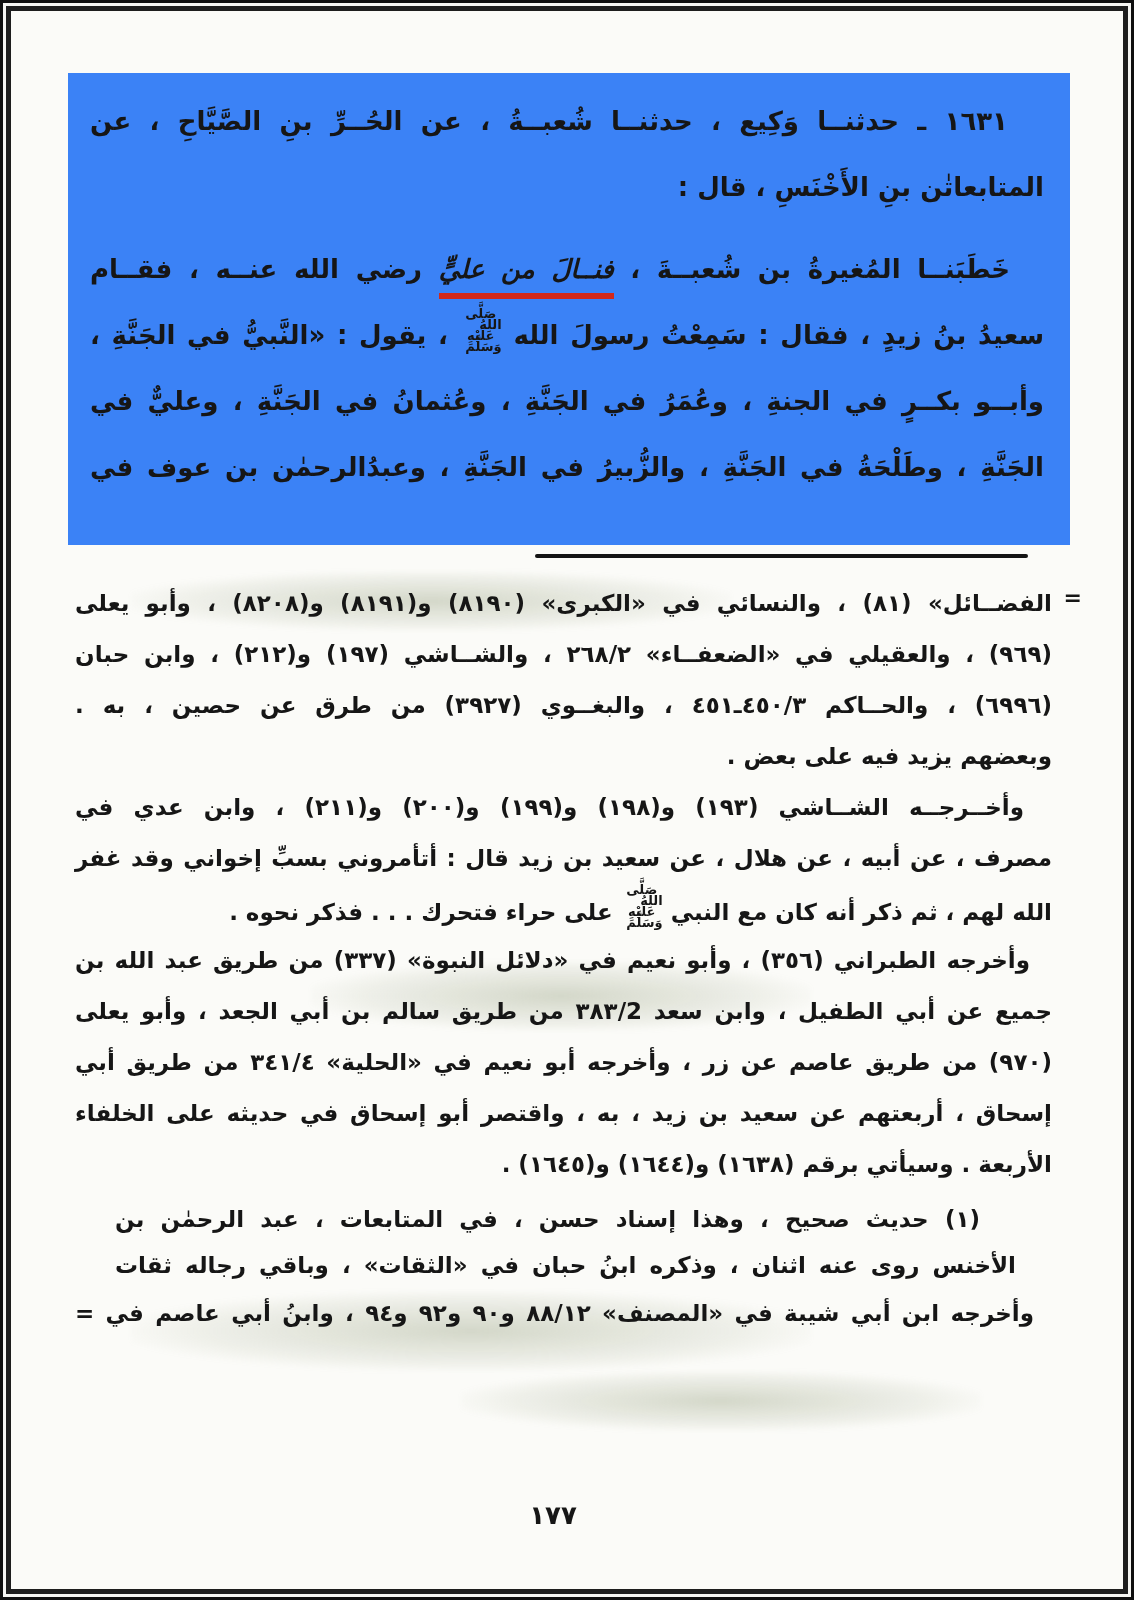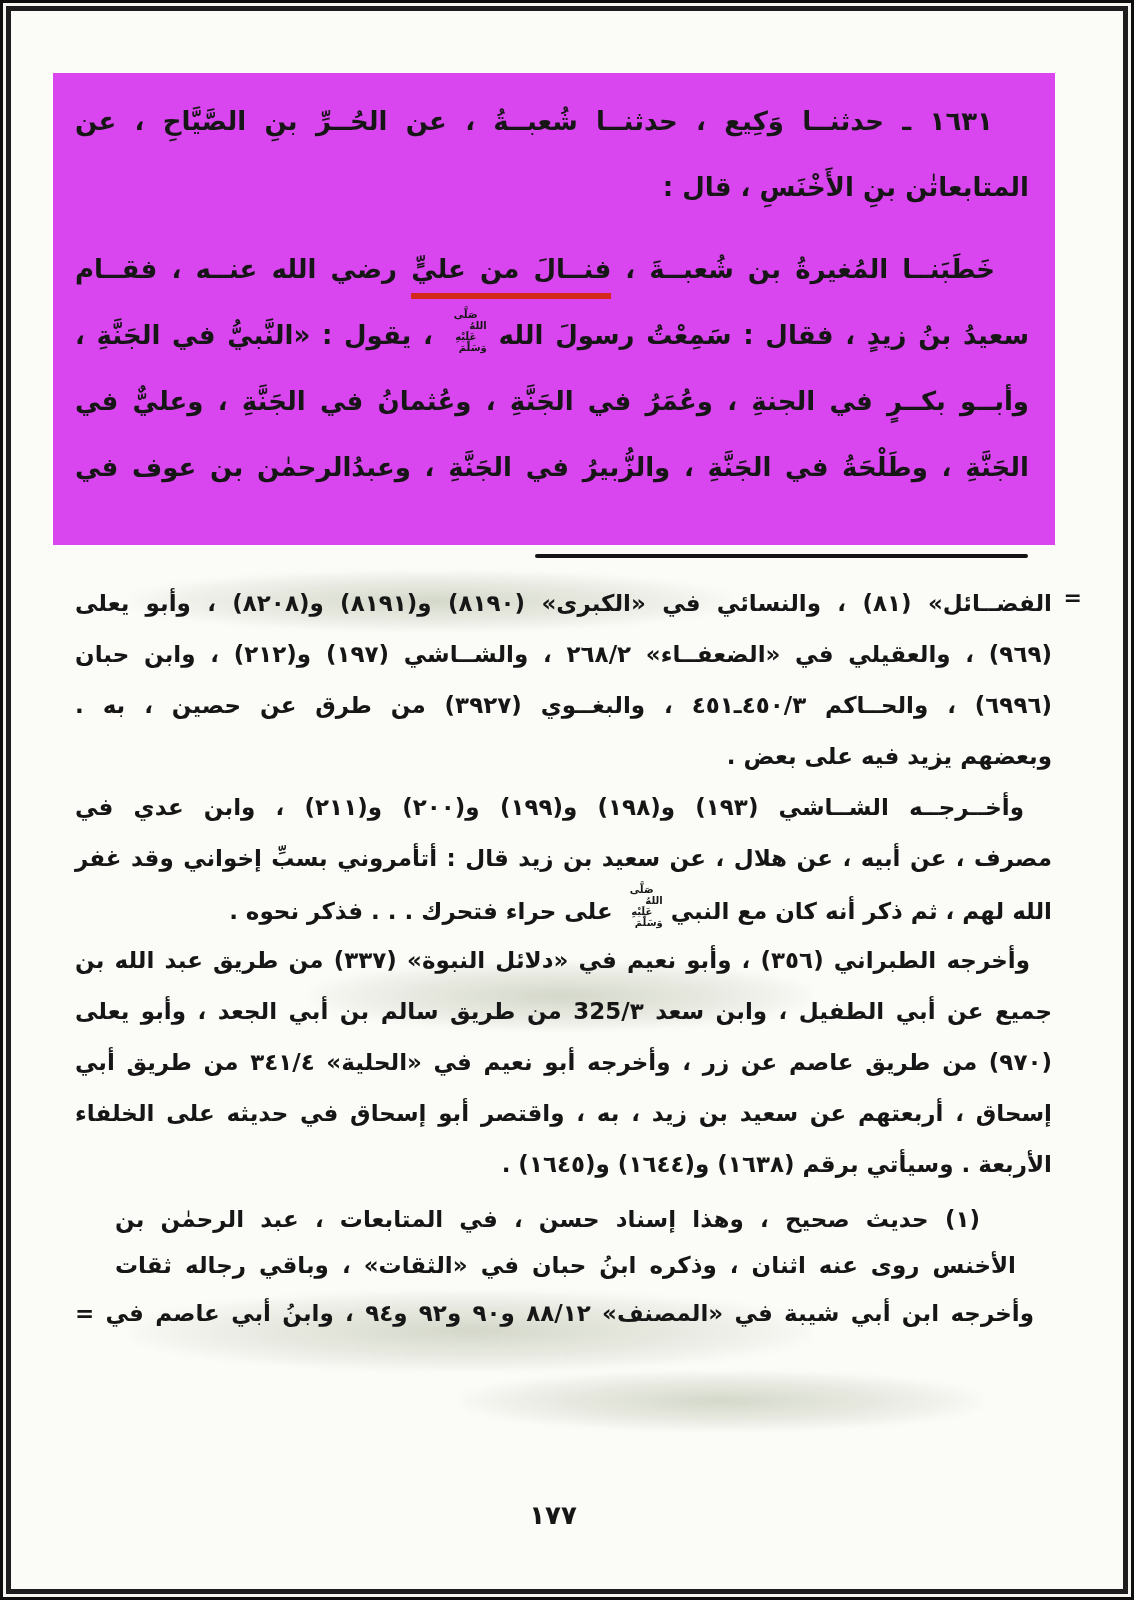--- a/index.html
+++ b/index.html
@@ -10,38 +10,38 @@
   .gap   { width:100%; height:100%; background:#f4f4f1; padding:3px; }
   .page  { width:100%; height:100%; background:#fbfbf8; border:5px solid #1d1d1d;
            position:relative; overflow:hidden;
            font-family:"DejaVu Sans", sans-serif; color:#161616; }
 
   
   .bleed { position:absolute; pointer-events:none;
            background:radial-gradient(ellipse, rgba(148,158,125,0.38) 0%, rgba(148,158,125,0.12) 55%, transparent 75%);
            filter:blur(2px); }
 
-  .highlight { position:absolute; left:42px; top:62px; width:1002px; height:472px;
-               background:#d946ef; }
+  .highlight { position:absolute; left:57px; top:62px; width:1002px; height:472px;
+               background:#3b82f6; }
 
   .hadith-text { position:absolute; left:22px; right:26px; top:15px;
                  direction:rtl; font-size:26px; font-weight:bold; line-height:66px; }
   .hadith-text .p2 { margin-top:16px; }
 
   .ml { height:66px; }
   .fl { height:51px; }
 
   .jline { text-align:justify; text-align-last:justify; }
   .eline { text-align:right;  text-align-last:right; }
 
-  .red-u { border-bottom:6px solid #d2291a; padding-bottom:9px; }
+  .red-u { border-bottom:6px solid #d2291a; padding-bottom:9px;font-style:italic; }
 
   .fn-ref { font-size:16px; vertical-align:9px; letter-spacing:-1px; }
 
-  .saw { display:inline-block; width:42px; text-align:center; font-size:10px;
+  .saw { display:inline-block; width:42px; text-align:center; font-size:13px;
          line-height:11px; font-weight:bold; vertical-align:-7px; }
 
   .separator { position:absolute; left:524px; top:543px; width:493px; height:4px;
                background:#141414; border-radius:2px; }
 
   .footnotes { position:absolute; left:64px; width:977px; top:567px;
                direction:rtl; font-size:23px; font-weight:bold; line-height:51px; }
 
   .n1wrap { position:relative; }
   .hang-eq { position:absolute; right:-30px; top:-6px; font-size:22px; }
@@ -99,21 +99,21 @@
       </div>
       <div class="fl jline">(٩٦٩) ، والعقيلي في «الضعفــاء» ٢٦٨/٢ ، والشــاشي (١٩٧) و(٢١٢) ، وابن حبان</div>
       <div class="fl jline">(٦٩٩٦) ، والحــاكم ٤٥٠/٣ـ٤٥١ ، والبغــوي (٣٩٢٧) من طرق عن حصين ، به .</div>
       <div class="fl eline">وبعضهم يزيد فيه على بعض .</div>
       <div class="fl jline" style="text-indent:28px">وأخــرجــه الشــاشي (١٩٣) و(١٩٨) و(١٩٩) و(٢٠٠) و(٢١١) ، وابن عدي في</div>
       <div class="fl jline">مصرف ، عن أبيه ، عن هلال ، عن سعيد بن زيد قال : أتأمروني بسبِّ إخواني وقد غفر</div>
       <div class="fl eline">
         <span>الله لهم ، ثم ذكر أنه كان مع النبي </span><span class="saw"><span style="display:block">صَلَّى اللهُ</span><span style="display:block">عَلَيْهِ وَسَلَّمَ</span></span><span> على حراء فتحرك . . . فذكر نحوه .</span>
       </div>
       <div class="fl jline" style="text-indent:22px">وأخرجه الطبراني (٣٥٦) ، وأبو نعيم في «دلائل النبوة» (٣٣٧) من طريق عبد الله بن</div>
-      <div class="fl jline">جميع عن أبي الطفيل ، وابن سعد 325/٣ من طريق سالم بن أبي الجعد ، وأبو يعلى</div>
+      <div class="fl jline">جميع عن أبي الطفيل ، وابن سعد ٣٨٣/2 من طريق سالم بن أبي الجعد ، وأبو يعلى</div>
       <div class="fl jline">(٩٧٠) من طريق عاصم عن زر ، وأخرجه أبو نعيم في «الحلية» ٣٤١/٤ من طريق أبي</div>
       <div class="fl jline">إسحاق ، أربعتهم عن سعيد بن زيد ، به ، واقتصر أبو إسحاق في حديثه على الخلفاء</div>
       <div class="fl eline">الأربعة . وسيأتي برقم (١٦٣٨) و(١٦٤٤) و(١٦٤٥) .</div>
 
       <div class="note1">
         <div class="fl jline" style="text-indent:36px">(١) حديث صحيح ، وهذا إسناد حسن ، في المتابعات ، عبد الرحمٰن بن</div>
         <div class="fl jline">الأخنس روى عنه اثنان ، وذكره ابنُ حبان في «الثقات» ، وباقي رجاله ثقات</div>
       </div>
 
       <div class="fl jline" style="text-indent:18px">وأخرجه ابن أبي شيبة في «المصنف» ٨٨/١٢ و٩٠ و٩٢ و٩٤ ، وابنُ أبي عاصم في =</div>

